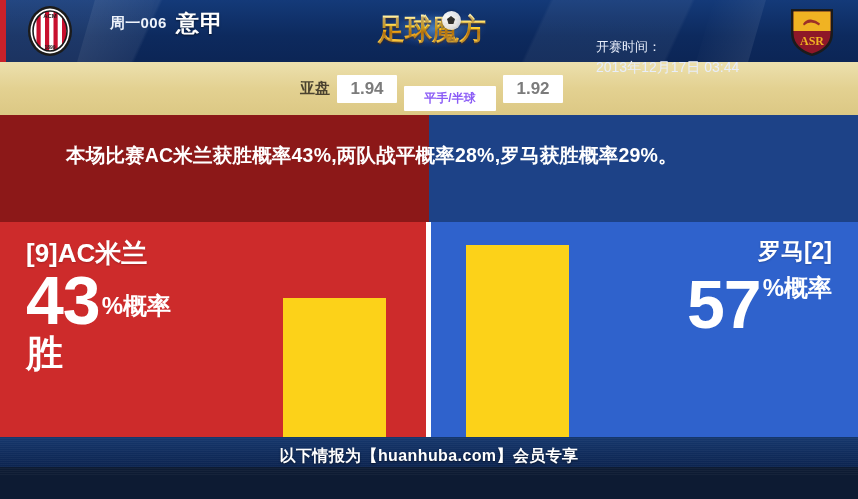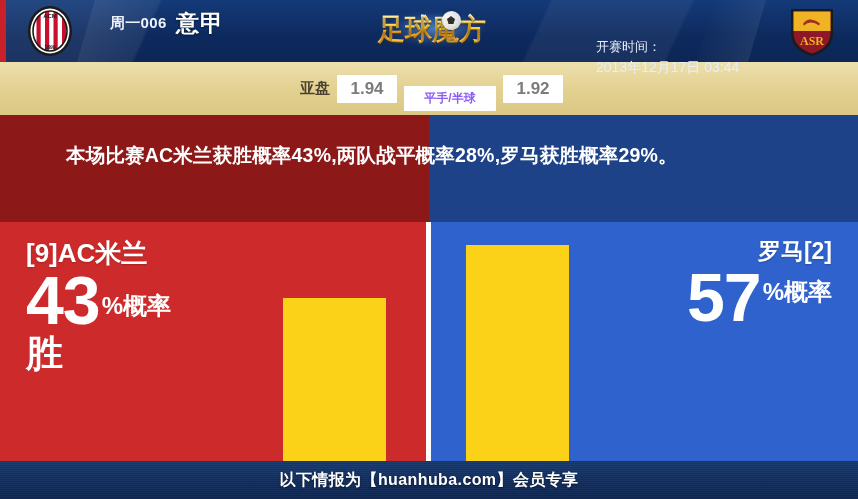--- a/index.html
+++ b/index.html
@@ -91,24 +91,24 @@
   .prob-row{display:flex;align-items:flex-end;margin-top:2px;}
   .prob-num{font-size:68px;font-weight:bold;line-height:.96;letter-spacing:-1px;}
   .prob-suffix{font-size:24px;font-weight:bold;padding-bottom:11px;padding-left:2px;
     white-space:nowrap;}
   .outcome{font-size:37px;font-weight:bold;line-height:1;margin-top:2px;}
 
   
   .team-r{position:absolute;right:26px;top:18px;width:300px;color:#fff;z-index:4;text-align:right;}
   .team-r .tname{font-size:23px;font-weight:bold;line-height:1;
     text-shadow:0 1px 2px rgba(0,0,0,.2);}
-  .prob-row-r{display:flex;align-items:center;justify-content:flex-end;margin-top:2px;}
-
-  
-  .footer{position:absolute;left:0;top:461px;width:858px;height:38px;
+  .prob-row-r{display:flex;align-items:flex-start;justify-content:flex-end;margin-top:9px;}
+
+  
+  .footer{position:absolute;left:0;top:437px;width:858px;height:30px;
     background:linear-gradient(180deg,#15376d 0%,#102c5c 55%,#0c2450 100%);}
   .footer:before{content:"";position:absolute;left:0;top:0;width:858px;height:38px;
     background:repeating-linear-gradient(0deg,rgba(255,255,255,.035) 0 1px,rgba(0,0,0,0) 1px 2px);}
   .footer-text{position:absolute;left:0;top:9px;width:858px;text-align:center;
     color:#ffffff;font-size:16px;font-weight:bold;letter-spacing:.4px;
     text-shadow:0 1px 2px rgba(0,0,0,.5);}
 </style>
 </head>
 <body>
 

